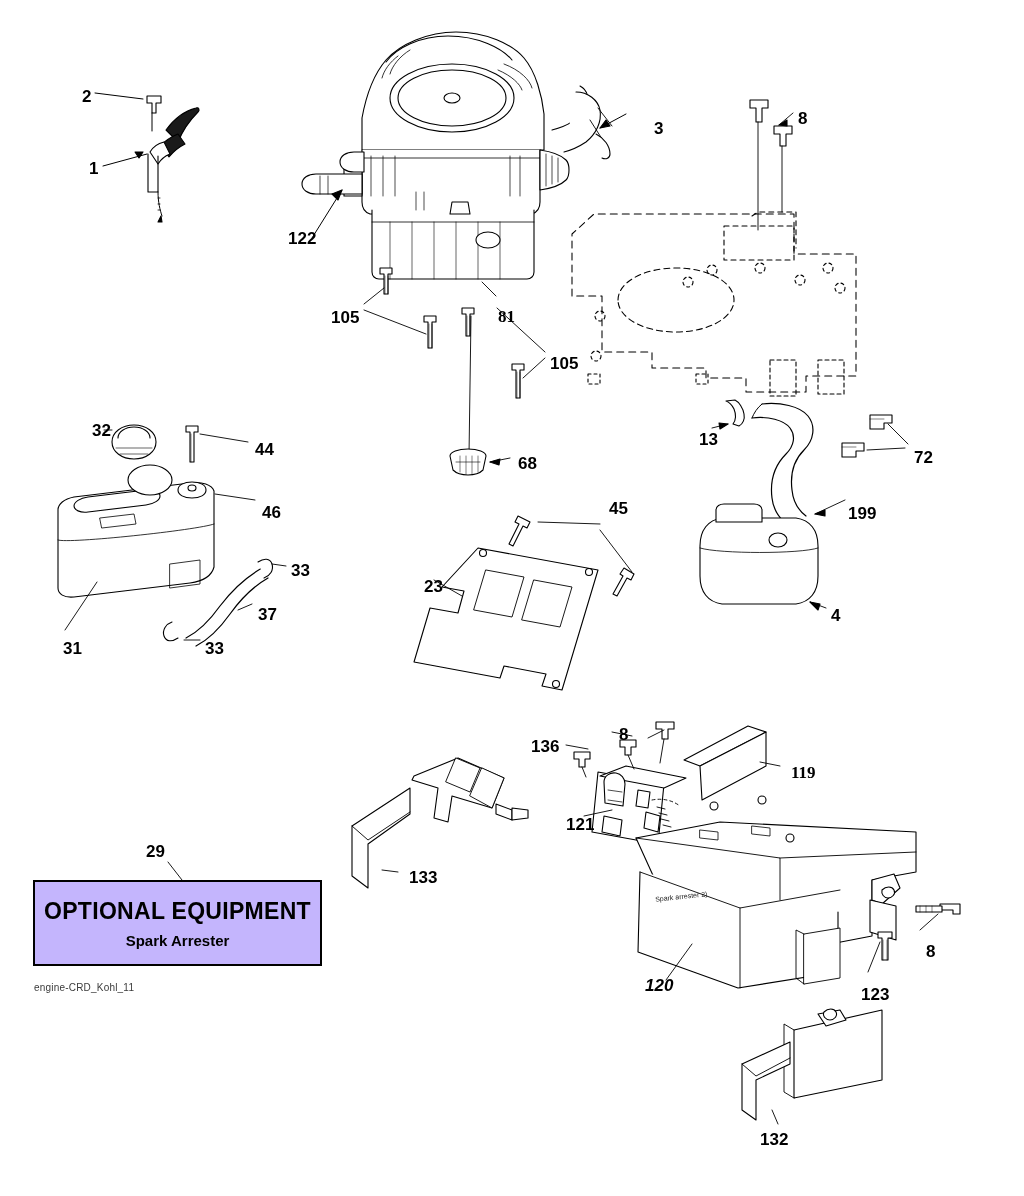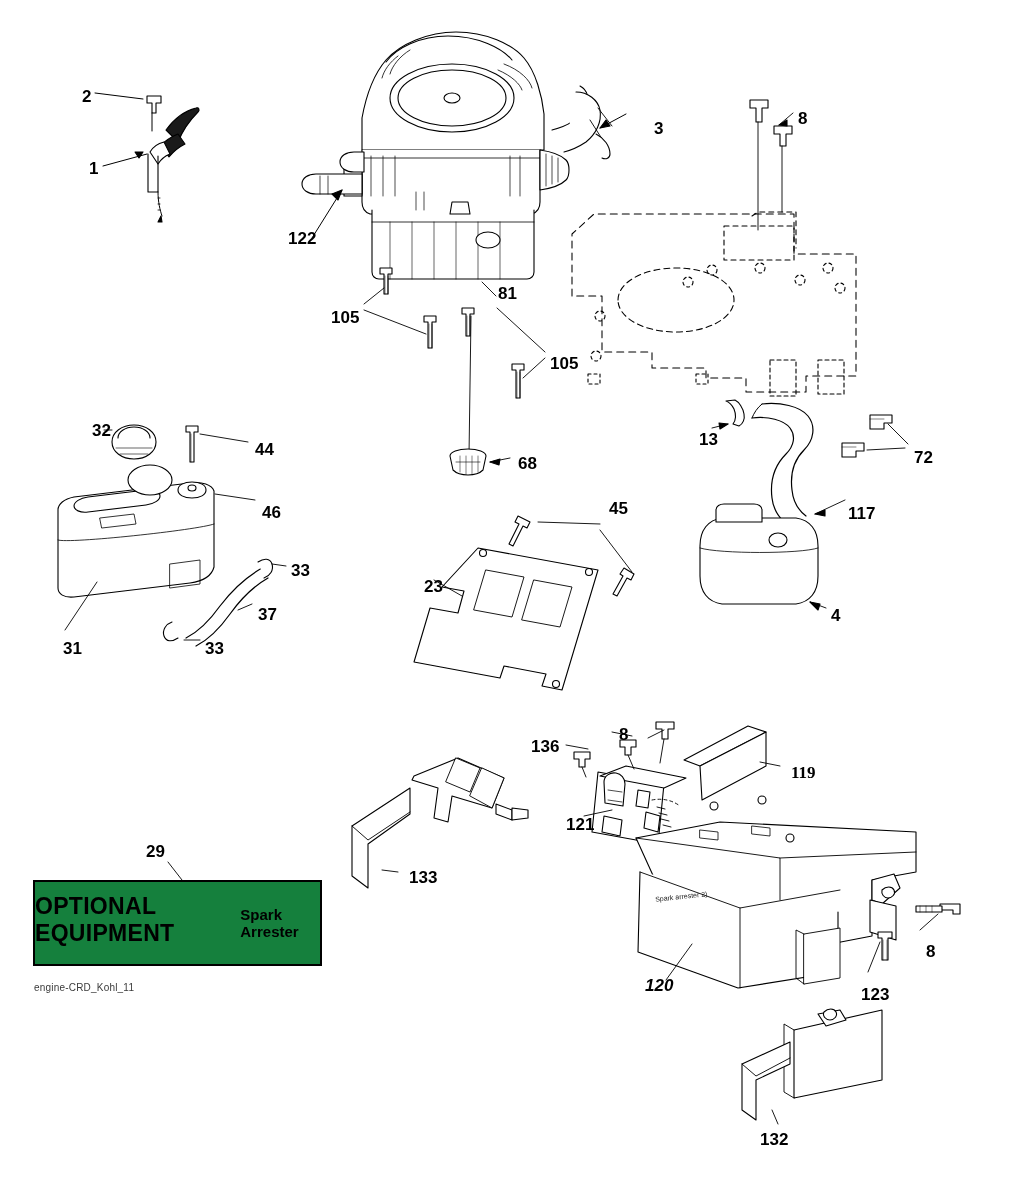--- a/index.html
+++ b/index.html
@@ -36,24 +36,24 @@
     color: #000;
     white-space: nowrap;
   }
   .optional-box {
     position: absolute;
     left: 33px;
     top: 880px;
     width: 289px;
     height: 86px;
     border: 2px solid #000;
-    background: #15803d;
+    background: #c4b5fd;
     box-sizing: border-box;
     display: flex;
-    flex-direction: row;
+    flex-direction: column;
     align-items: center;
     justify-content: center;
   }
   .optional-title {
     font-family: "Liberation Sans", sans-serif;
     font-weight: bold;
     font-size: 23px;
     letter-spacing: 0.3px;
     margin-bottom: 7px;
   }
@@ -371,33 +371,33 @@
   <div class="figure-code">engine-CRD_Kohl_11</div>
 
   <div class="arrester-text">Spark arrester  2)</div>
 
   <div class="callout" style="left:82px;  top:88px;">2</div>
   <div class="callout" style="left:89px;  top:160px;">1</div>
   <div class="callout" style="left:654px; top:120px;">3</div>
   <div class="callout" style="left:798px; top:110px;">8</div>
   <div class="callout" style="left:288px; top:230px;">122</div>
   <div class="callout" style="left:331px; top:309px;">105</div>
-  <div class="callout" style="left:498px; top:285px;">81</div>
+  <div class="callout" style="left:498px; top:308px;font-family:Liberation Serif, serif;">81</div>
   <div class="callout" style="left:550px; top:355px;">105</div>
   <div class="callout" style="left:518px; top:455px;">68</div>
   <div class="callout" style="left:92px;  top:422px;">32</div>
   <div class="callout" style="left:255px; top:441px;">44</div>
   <div class="callout" style="left:262px; top:504px;">46</div>
   <div class="callout" style="left:291px; top:562px;">33</div>
   <div class="callout" style="left:258px; top:606px;">37</div>
   <div class="callout" style="left:205px; top:640px;">33</div>
   <div class="callout" style="left:63px;  top:640px;">31</div>
   <div class="callout" style="left:699px; top:431px;">13</div>
   <div class="callout" style="left:914px; top:449px;">72</div>
-  <div class="callout" style="left:848px; top:505px;">117</div>
+  <div class="callout" style="left:848px; top:505px;">199</div>
   <div class="callout" style="left:831px; top:607px;">4</div>
   <div class="callout" style="left:609px; top:500px;text-align:right;">45</div>
   <div class="callout" style="left:424px; top:578px;">23</div>
   <div class="callout" style="left:531px; top:738px;">136</div>
   <div class="callout" style="left:619px; top:726px;">8</div>
   <div class="callout" style="left:791px; top:764px;font-family:Liberation Serif, serif;">119</div>
   <div class="callout" style="left:566px; top:816px;">121</div>
   <div class="callout" style="left:409px; top:869px;">133</div>
   <div class="callout" style="left:645px; top:977px;font-style:italic;">120</div>
   <div class="callout" style="left:861px; top:986px;">123</div>

